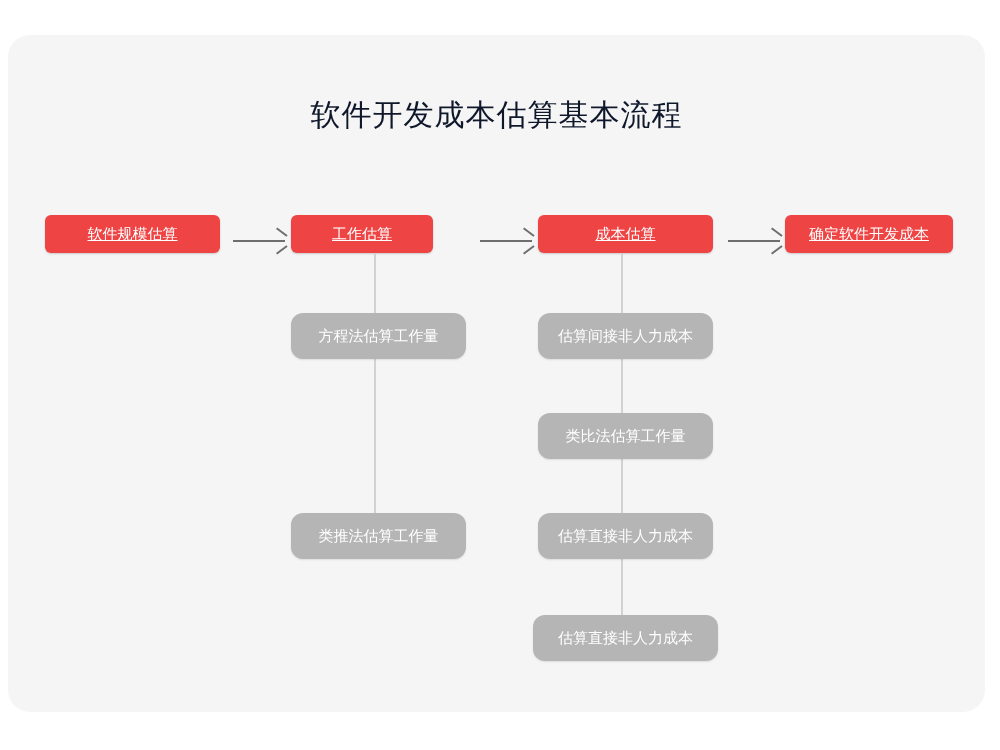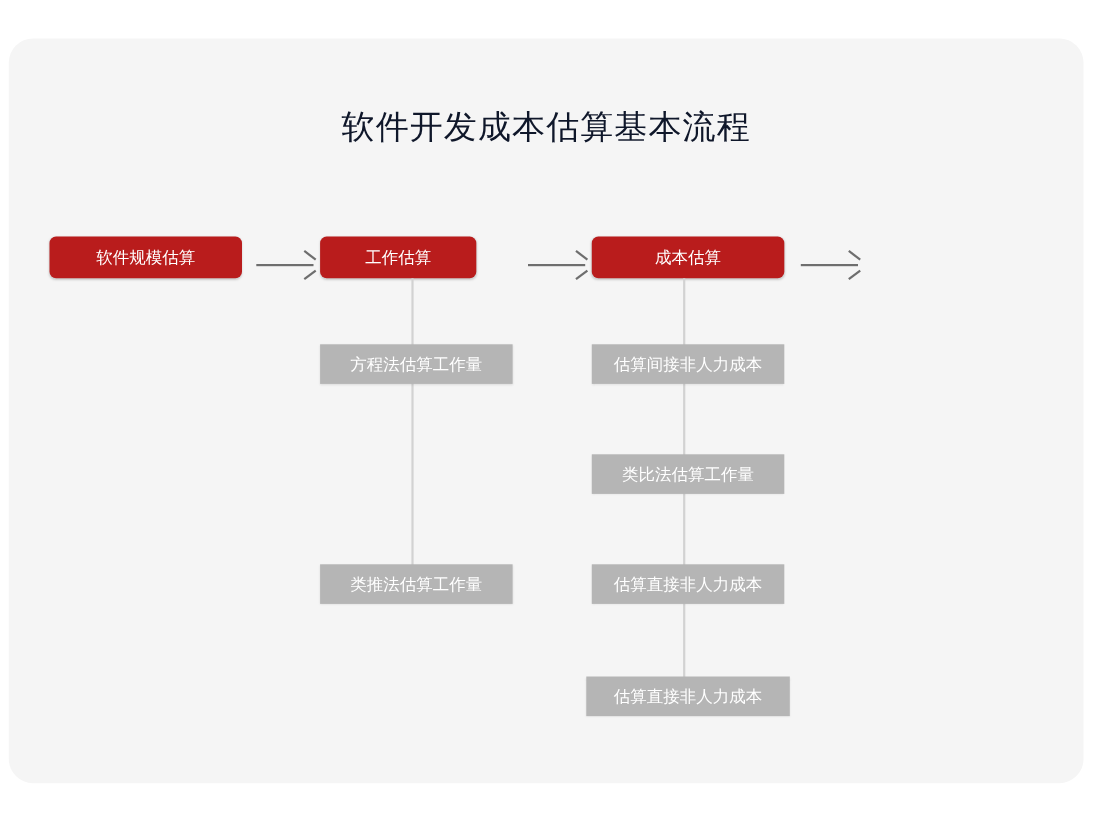--- a/index.html
+++ b/index.html
@@ -36,29 +36,30 @@
     letter-spacing: 1px;
     font-weight: 400;
     white-space: nowrap;
     font-family: Liberation Mono, monospace;
   }
 
   
   .stage-box {
     position: absolute;
     height: 38px;
-    background: #b91c1c;
+    background: #ef4444;
     border-radius: 6px;
     color: #ffffff;
     font-size: 15px;
     display: flex;
     align-items: center;
     justify-content: center;
     box-shadow: 0 1px 2px rgba(0,0,0,0.18);
     white-space: nowrap;
+    text-decoration: underline;
   }
 
   
   .arrow {
     position: absolute;
     height: 20px;
     top: 196px;
   }
   .arrow .shaft {
     position: absolute;
@@ -91,23 +92,23 @@
   }
   .arrow .head::after {
     top: 12px;
     transform: rotate(-37deg);
     transform-origin: right center;
   }
 
   
   .sub-box {
     position: absolute;
-    height: 36px;
+    height: 46px;
     background: #b5b5b5;
-    border-radius: 0;
+    border-radius: 12px;
     color: #ffffff;
     font-size: 15px;
     display: flex;
     align-items: center;
     justify-content: center;
     box-shadow: 0 1px 2px rgba(0,0,0,0.10);
     white-space: nowrap;
     z-index: 2;
   }
 
@@ -157,14 +158,15 @@
 
   <div class="sub-box" style="left:530px; top:478px; width:175px;">估算直接非人力成本</div>
 
   <div class="sub-box" style="left:525px; top:580px; width:185px;">估算直接非人力成本</div>
 
   <div class="arrow" style="left:720px; width:52px;">
     <span class="shaft"></span>
     <span class="head"></span>
   </div>
 
+  <div class="stage-box" style="left:777px; top:180px; width:168px;">确定软件开发成本</div>
 
 </div>
 
 </body></html>

